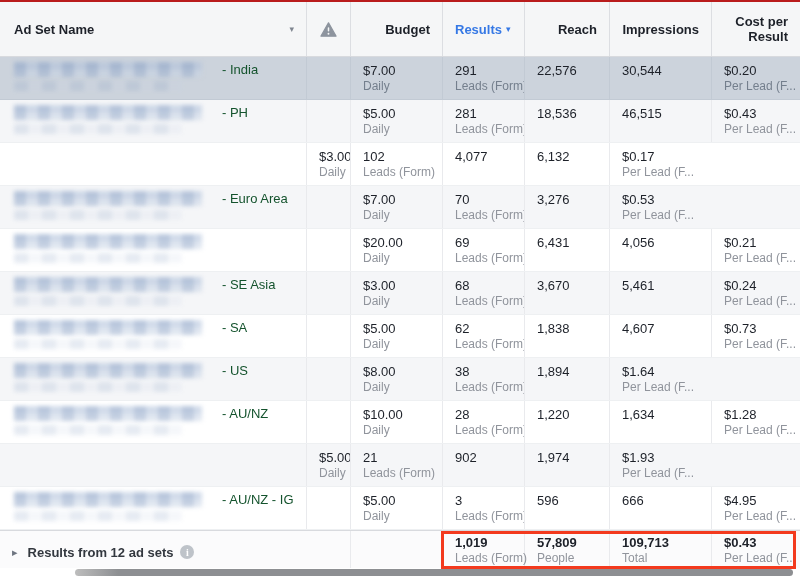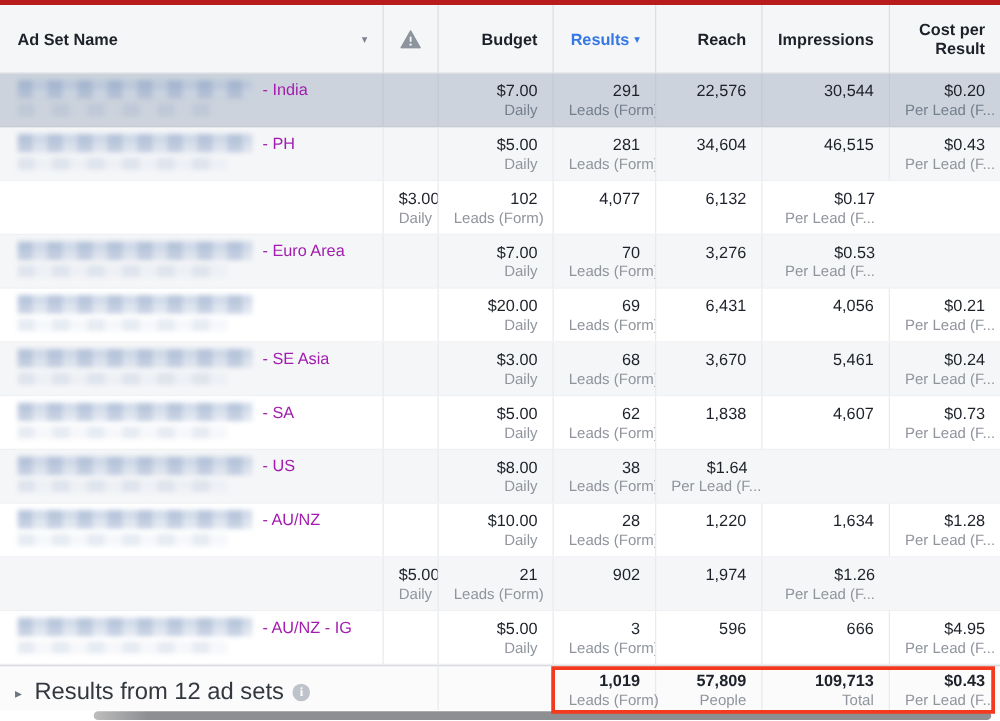--- a/index.html
+++ b/index.html
@@ -3,89 +3,89 @@
 <meta charset="utf-8">
 <style>
   * { margin:0; padding:0; box-sizing:border-box; }
   html,body { background:#fff; }
   body {
     font-family:"Liberation Sans","DejaVu Sans",sans-serif;
     color:#1d2129;
     width:800px; height:577px;
     position:relative; overflow:hidden;
   }
-  .table-wrap { position:relative; width:800px; height:577px; border-top:4px solid #b91c1c; }
+  .table-wrap { position:relative; width:800px; height:577px; border-top:2px solid #b91c1c; }
 
   .grid-row {
     display:grid;
     grid-template-columns:307px 44px 92px 82px 85px 102px 88px;
     width:800px;
   }
 
   
   .hdr { height:55px; background:#f5f6f7; border-bottom:1px solid #d8dade; }
   .hdr .cell {
     border-right:1px solid #dcdee2;
     padding:0 12px;
     display:flex; flex-direction:column; justify-content:center;
     font-weight:bold; font-size:13px; color:#1d2129;
   }
   .hdr .cell:last-child { border-right:none; }
   .hdr .name-hdr { flex-direction:row; align-items:center; justify-content:space-between; padding-left:14px; }
-  .hdr .num { align-items:flex-end; text-align:right; }
+  .hdr .num { text-align:right; }
   .hdr .results-hdr { color:#3578e5; }
   .caret { font-size:9px; color:#7f8590; line-height:1; }
   .results-hdr .caret { color:#3578e5; margin-left:4px; }
   .results-flex { display:flex; align-items:center; }
   .two-line { line-height:15px; text-align:right; }
 
   
   .row { height:43px; background:#fff; border-bottom:1px solid #eef0f2; }
   .row.shaded { background:#f5f6f8; }
   .row.selected { background:#ccd3dc; border-bottom-color:#c2cad4; }
   .row .cell { border-right:1px solid #e9eaed; padding:6px 12px 0 12px; overflow:hidden; }
   .row.selected .cell { border-right-color:#c2cad4; }
   .row .cell:last-child { border-right:none; }
-  .val { font-size:13px; line-height:16px; text-align:right; color:#1d2129; white-space:nowrap; }
-  .sub { font-size:12px; line-height:15px; text-align:right; color:#90949c; white-space:nowrap; }
+  .val { font-size:13px; line-height:16px; text-align:left; color:#1d2129; white-space:nowrap; }
+  .sub { font-size:12px; line-height:15px; text-align:left; color:#90949c; white-space:nowrap; }
   .row.selected .sub { color:#747f8d; }
 
   
   .name-cell { padding:5px 8px 0 14px !important; position:relative; }
   .name-line { display:flex; align-items:center; }
   .blur-block {
     height:15px; width:188px; border-radius:1px;
     background-image:
       linear-gradient(90deg, rgba(141,163,197,.45) 0 12px, rgba(190,203,224,.35) 12px 24px),
       linear-gradient(rgba(160,180,212,.35) 0 8px, rgba(214,222,236,.30) 8px 16px);
     background-size:24px 15px, 48px 15px;
     filter:blur(2px);
   }
   .blur-line2 {
     margin-top:4px; height:10px; width:168px; border-radius:1px; opacity:.55;
     background-image:
       linear-gradient(90deg, rgba(141,163,197,.40) 0 14px, rgba(198,209,228,.30) 14px 28px);
     background-size:28px 10px;
     filter:blur(2px);
   }
-  .suffix { font-size:13px; color:#a21caf; margin-left:8px; white-space:nowrap; }
+  .suffix { font-size:13px; color:#14532d; margin-left:20px; white-space:nowrap; }
 
   
   .warn-cell { display:flex; align-items:center; justify-content:center; padding:0 !important; }
 
   
   .footer { height:40px; background:#fbfbfc; border-top:1px solid #d8dade; border-bottom:1px solid #e4e6e9; }
   .footer .cell { border-right:1px solid #e9eaed; padding:4px 12px 0 12px; }
   .footer .cell:last-child { border-right:none; }
   .footer .label-cell {
     grid-column:1 / span 2;
     display:flex; align-items:center; padding-left:12px;
   }
   .footer-caret { font-size:11px; color:#6e7580; margin-right:10px; }
-  .footer-label { font-weight:normal; font-size:19px; color:#33383f; }
+  .footer-label { font-weight:bold; font-size:13px; color:#33383f; }
   .info-icon {
     display:inline-flex; align-items:center; justify-content:center;
     width:14px; height:14px; margin-left:7px;
     border-radius:50%; background:#bec3c9; color:#fff;
     font-size:10px; font-weight:bold; font-family:"Liberation Serif","DejaVu Serif",serif;
   }
   .footer .val { font-weight:bold; }
 
   
   .red-box {
@@ -181,21 +181,21 @@
     <div class="cell warn-cell"></div>
     <div class="cell">
       <div class="val">$5.00</div>
       <div class="sub">Daily</div>
     </div>
     <div class="cell">
       <div class="val">281</div>
       <div class="sub">Leads (Form)</div>
     </div>
     <div class="cell">
-      <div class="val">34,604</div>
+      <div class="val">18,536</div>
     </div>
     <div class="cell">
       <div class="val">46,515</div>
     </div>
     <div class="cell">
       <div class="val">$0.43</div>
       <div class="sub">Per Lead (F...</div>
     </div>
   </div>
       <div class="grid-row row">
@@ -339,20 +339,23 @@
     <div class="cell warn-cell"></div>
     <div class="cell">
       <div class="val">$8.00</div>
       <div class="sub">Daily</div>
     </div>
     <div class="cell">
       <div class="val">38</div>
       <div class="sub">Leads (Form)</div>
     </div>
     <div class="cell">
+      <div class="val">1,894</div>
+    </div>
+    <div class="cell">
       <div class="val">$1.64</div>
       <div class="sub">Per Lead (F...</div>
     </div>
   </div>
       <div class="grid-row row">
     <div class="cell name-cell">
       <div class="name-line">
         <div class="blur-block"></div>
         <span class="suffix">- AU/NZ</span>
       </div>
@@ -388,21 +391,21 @@
       <div class="val">21</div>
       <div class="sub">Leads (Form)</div>
     </div>
     <div class="cell">
       <div class="val">902</div>
     </div>
     <div class="cell">
       <div class="val">1,974</div>
     </div>
     <div class="cell">
-      <div class="val">$1.26</div>
+      <div class="val">$1.93</div>
       <div class="sub">Per Lead (F...</div>
     </div>
   </div>
       <div class="grid-row row">
     <div class="cell name-cell">
       <div class="name-line">
         <div class="blur-block"></div>
         <span class="suffix">- AU/NZ - IG</span>
       </div>
       <div class="blur-line2"></div>

